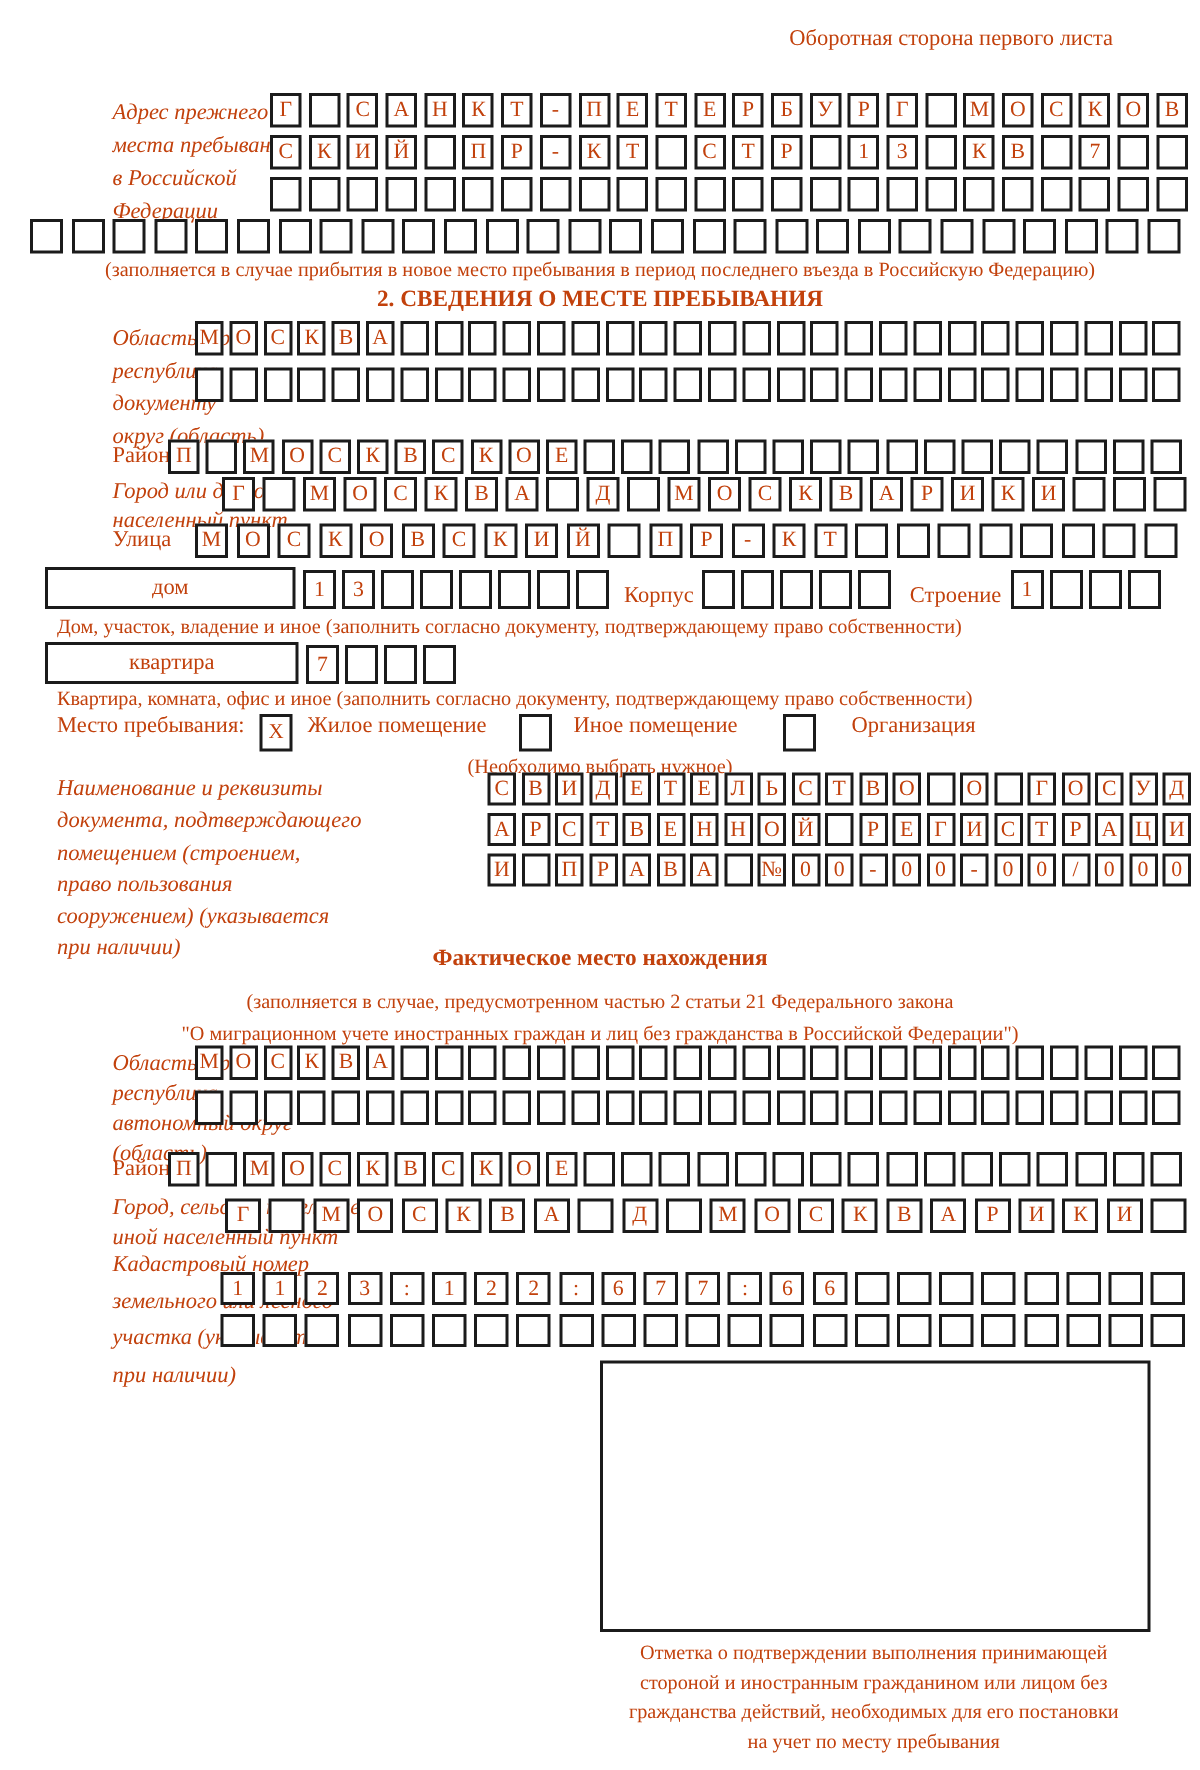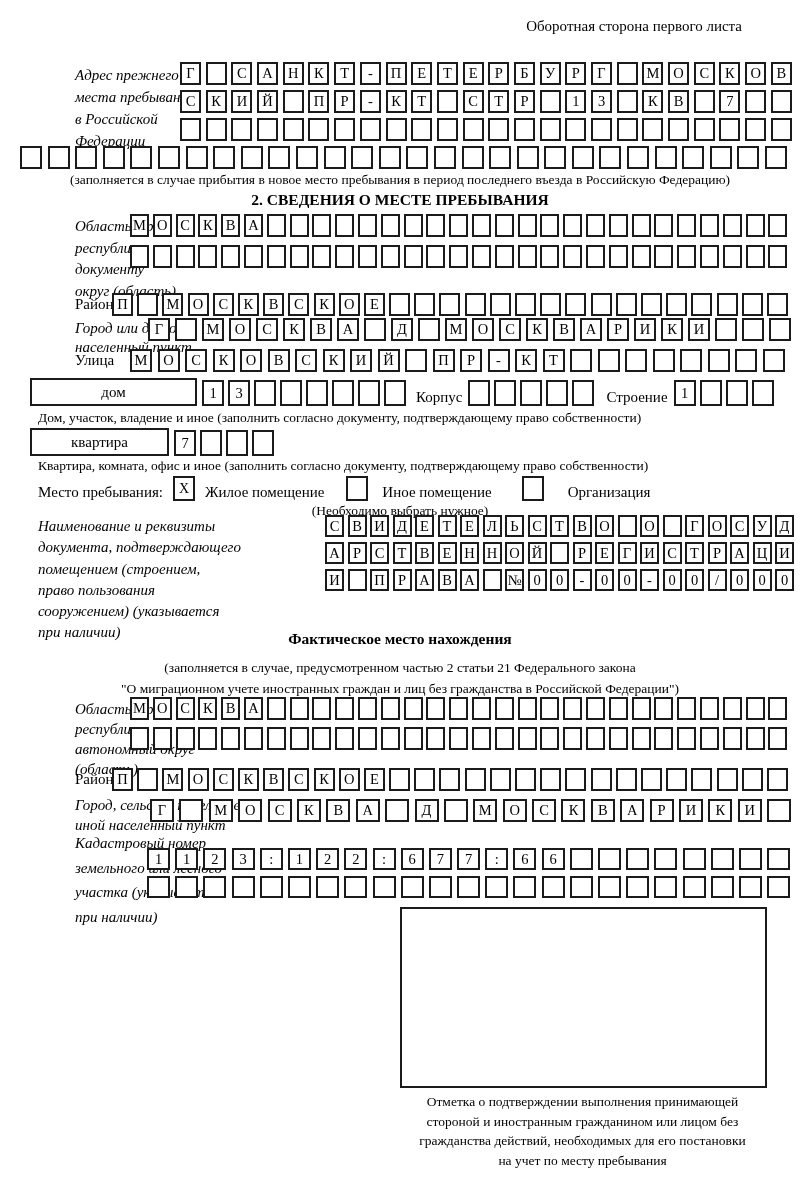--- a/index.html
+++ b/index.html
@@ -1,18 +1,18 @@
 <!DOCTYPE html>
 <html><head>
 <meta charset="utf-8">
 <style>
   html,body{margin:0;padding:0;background:#888;}
   .page{
     position:relative;width:800px;height:1180px;margin:0 auto;
-    background:#ffffff;color:#000000;
+    background:#ffffff;color:#c2410c;
     font-family:"Liberation Serif","DejaVu Serif",serif;
     overflow:hidden;
   }
   .hdr{position:absolute;top:18px;right:58px;font-size:15px;}
   .lbl{position:absolute;font-size:15px;}
   .lbl div{white-space:nowrap;font-style:italic;}
   .note{position:absolute;font-size:13.5px;white-space:nowrap;}
   .center{left:0;width:800px;text-align:center;white-space:normal;}
   .sectitle{position:absolute;left:0;width:800px;text-align:center;font-weight:bold;font-size:15.5px;}
   .cellrow{position:absolute;display:flex;gap:var(--gap,4px);}
@@ -21,21 +21,21 @@
     border:2px solid #1b1b1b;display:flex;align-items:center;justify-content:center;
     font-size:14.5px;line-height:1;background:#fff;
   }
   .hrow{position:absolute;display:flex;align-items:flex-end;}
   .fieldbox{
     box-sizing:border-box;height:28px;border:2px solid #1b1b1b;
     display:flex;align-items:center;justify-content:center;font-size:15px;background:#fff;
   }
   .inlinecells{display:flex;gap:var(--gap,4px);}
   .ilabel{font-size:15px;white-space:nowrap;}
-  .mesto{position:absolute;display:flex;align-items:flex-end;font-size:15px;}
+  .mesto{position:absolute;display:flex;align-items:flex-start;font-size:15px;}
   .cbox{
     box-sizing:border-box;width:22px;height:25px;border:2px solid #1b1b1b;
     display:flex;align-items:center;justify-content:center;font-size:14px;background:#fff;
   }
   .stamp{position:absolute;border:2px solid #1b1b1b;background:#fff;}
   .caption{position:absolute;font-size:13.5px;text-align:center;}
   .caption div{white-space:nowrap;}
 </style>
 </head>
 <body>
@@ -345,21 +345,21 @@
     <span class="inlinecells" style="--cw:22px;--ch:26px;--gap:4px">
         <span class="cell">1</span>
         <span class="cell"></span>
         <span class="cell"></span>
         <span class="cell"></span>
       </span>
   </div>
   <div class="note" style="left:38px;top:410px">Дом, участок, владение и иное (заполнить согласно документу, подтверждающему право собственности)</div>
 
   <div class="hrow" style="left:30px;top:428px">
-    <span class="fieldbox" style="width:139px">квартира</span>
+    <span class="fieldbox" style="width:169px">квартира</span>
     <span class="inlinecells" style="margin-left:5px;--cw:22px;--ch:26px;--gap:4px">
         <span class="cell">7</span>
         <span class="cell"></span>
         <span class="cell"></span>
         <span class="cell"></span>
       </span>
   </div>
   <div class="note" style="left:38px;top:458px">Квартира, комната, офис и иное (заполнить согласно документу, подтверждающему право собственности)</div>
 
   <div class="mesto" style="left:38px;top:476px">

